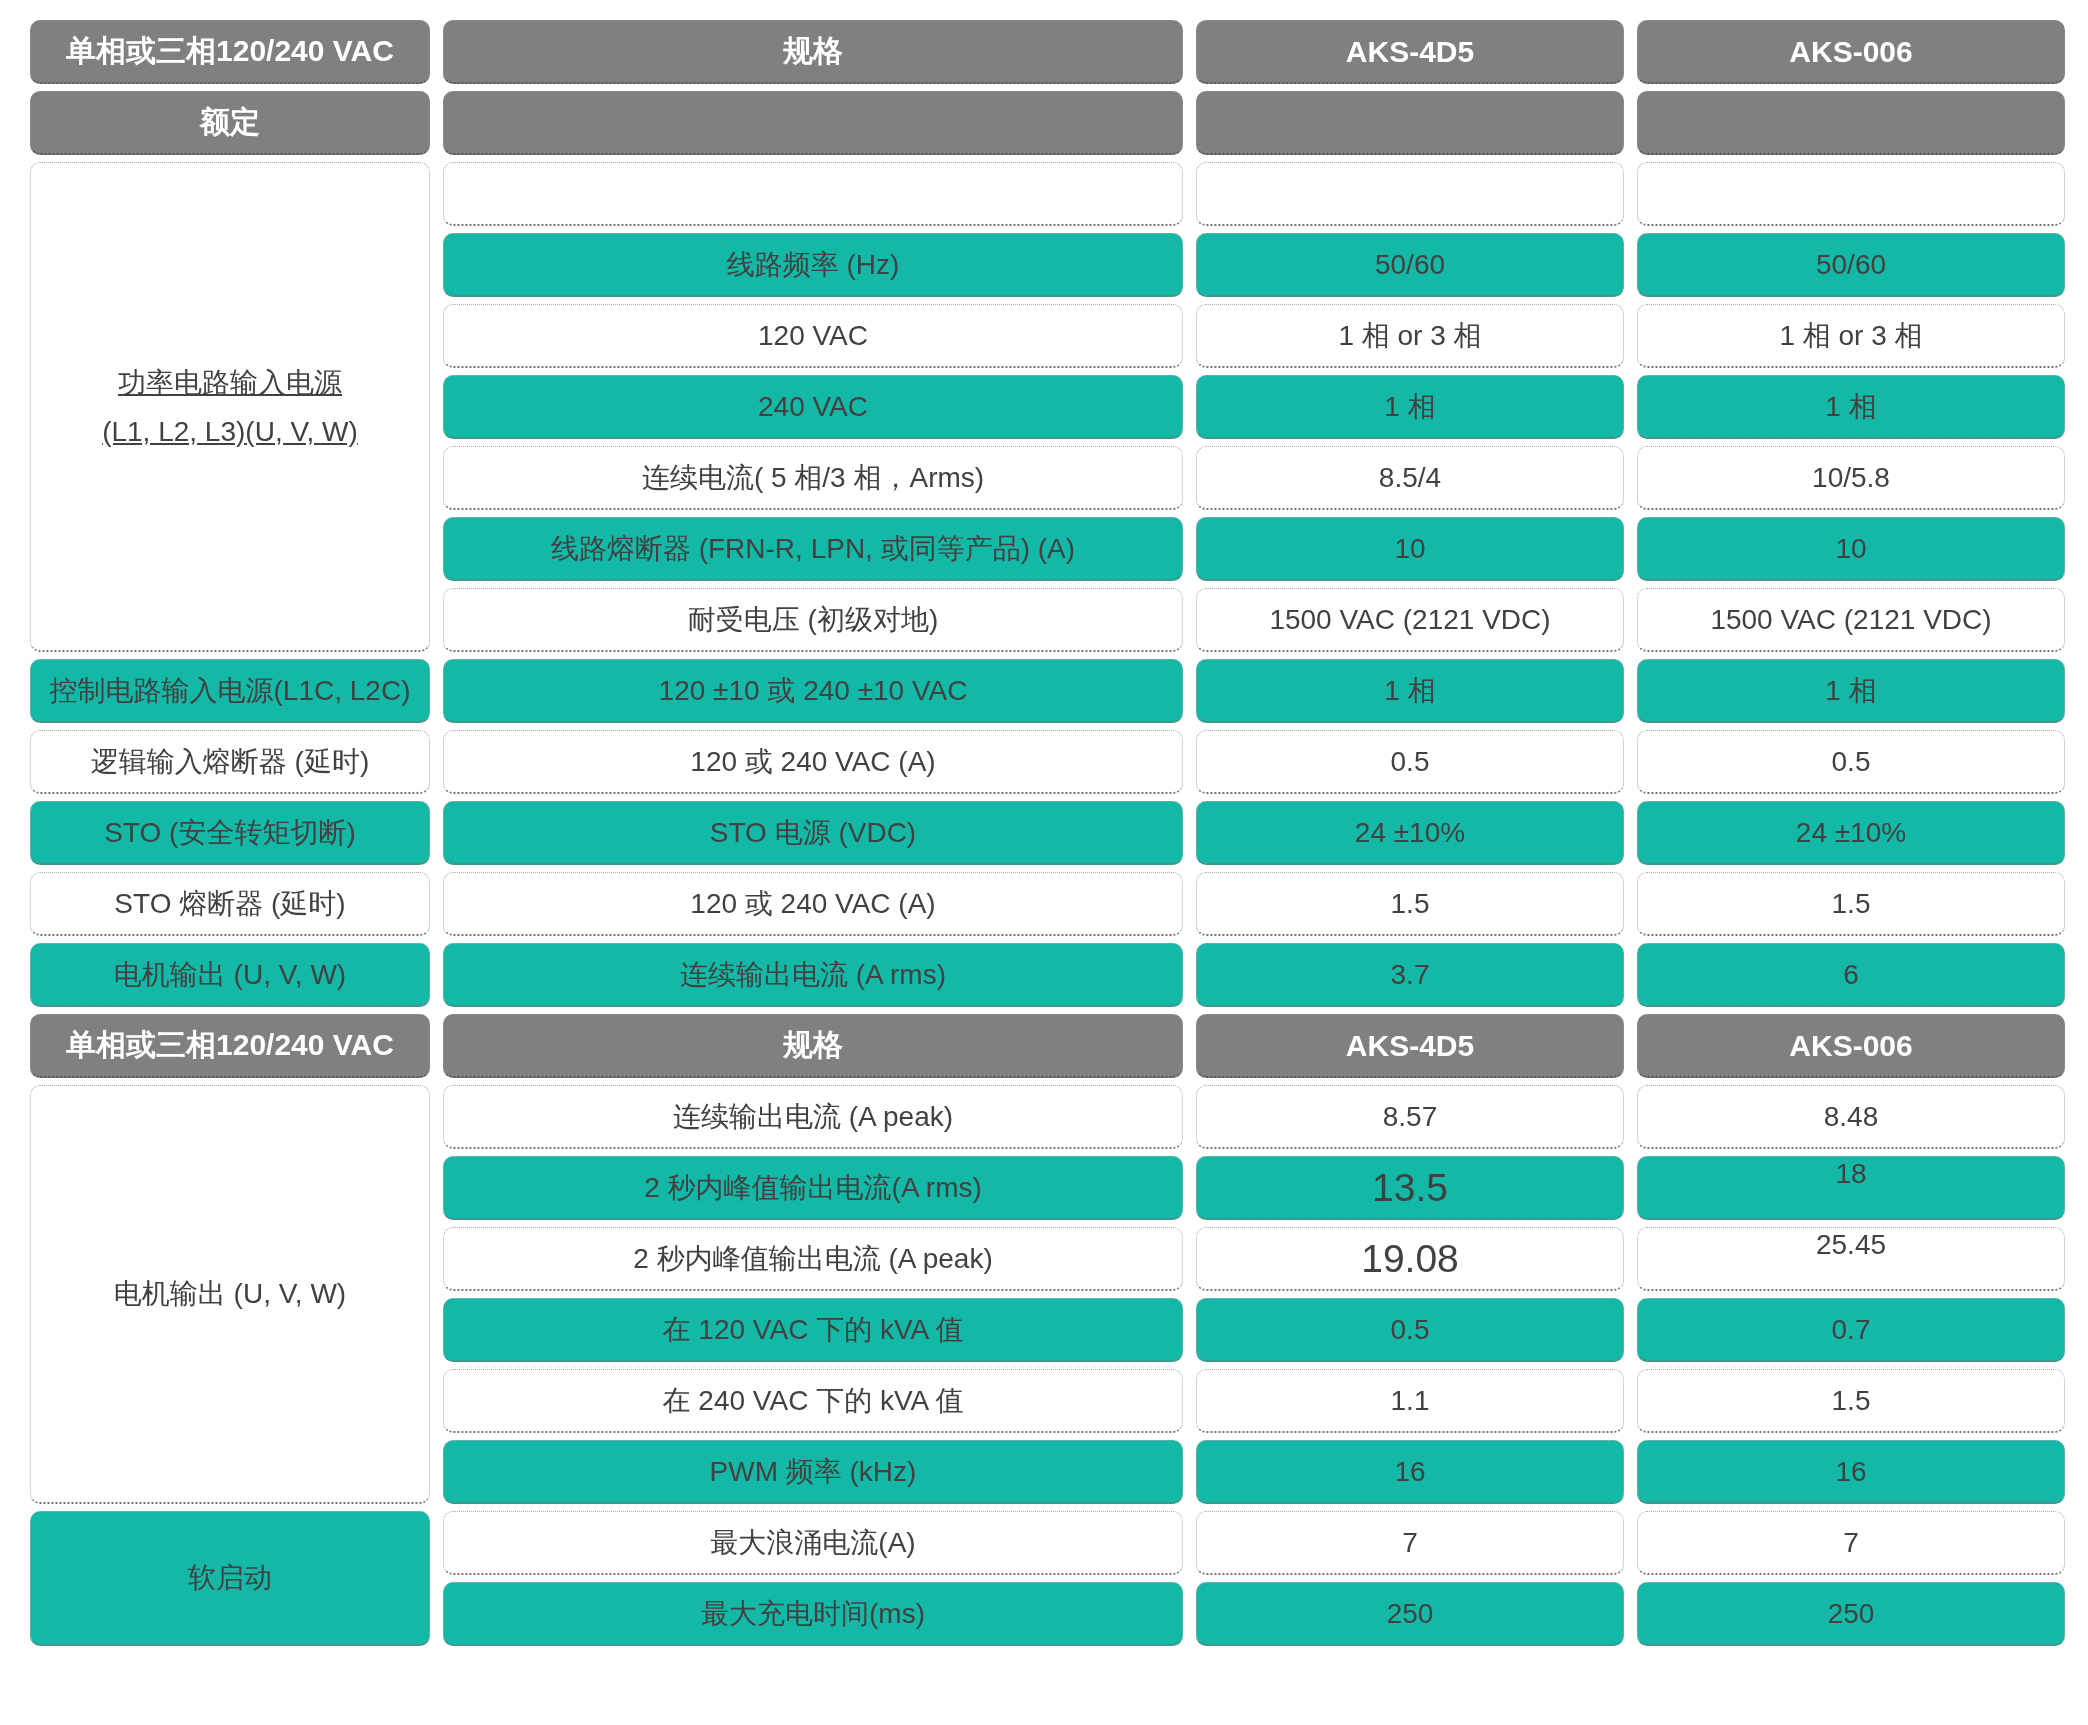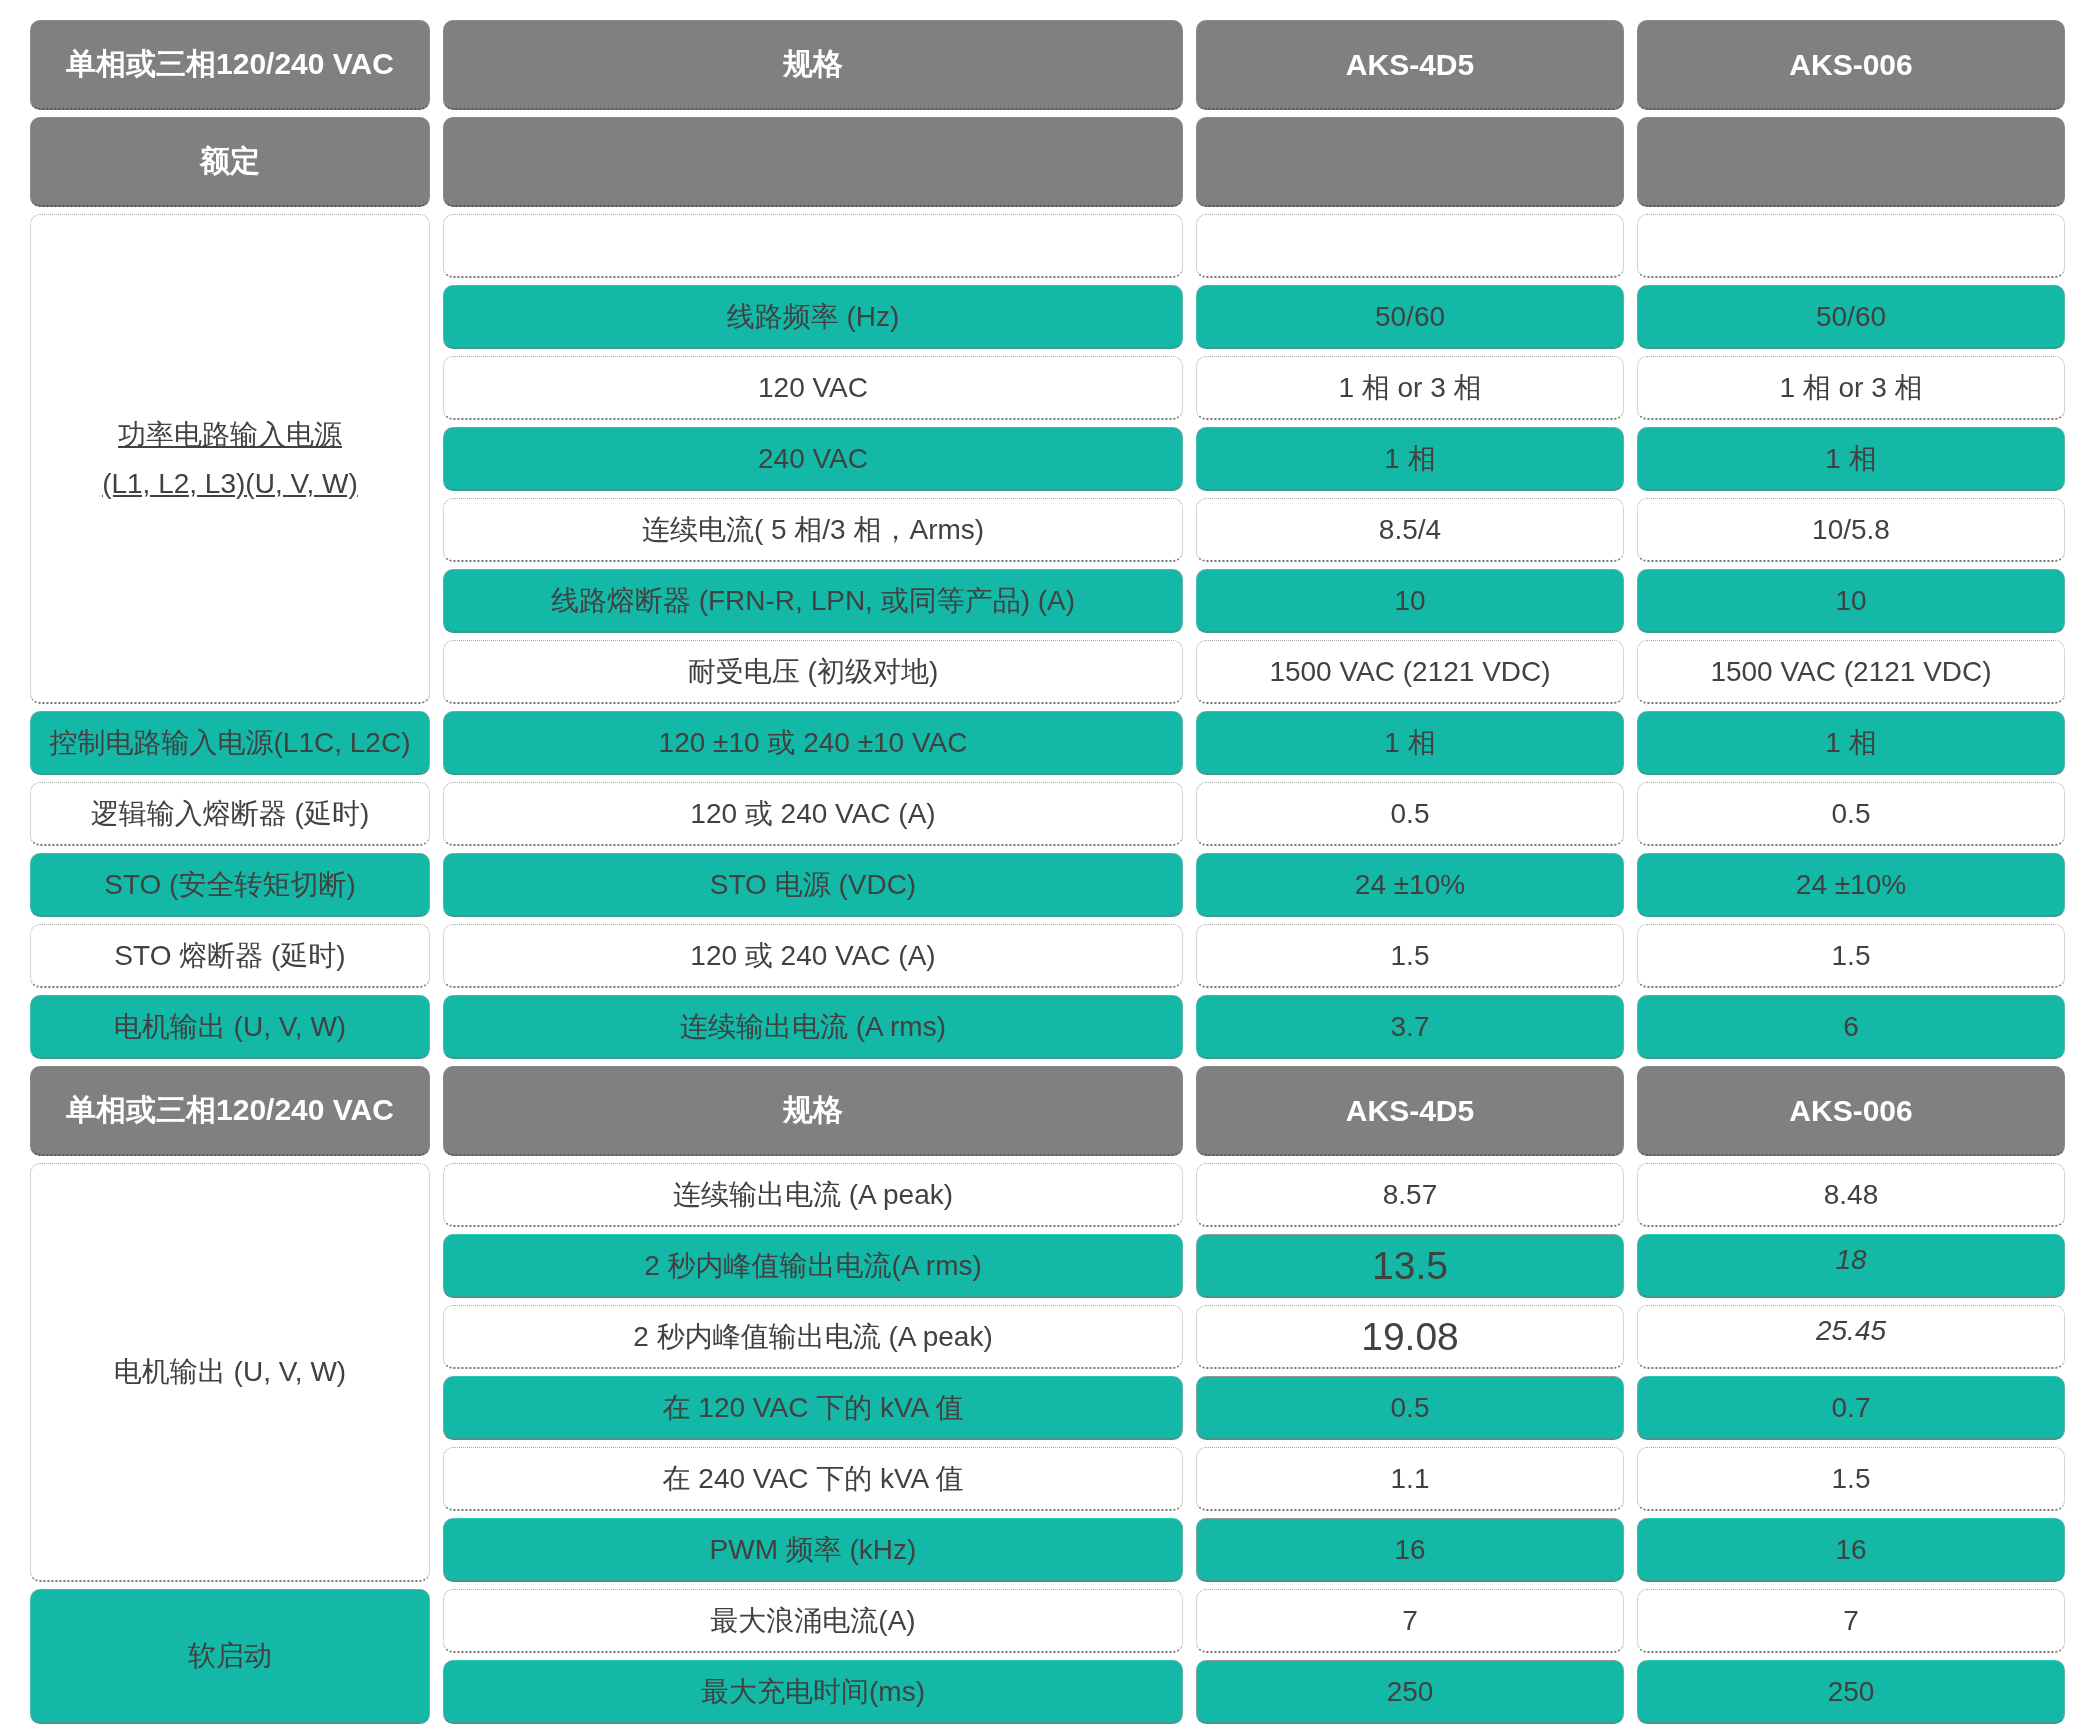--- a/index.html
+++ b/index.html
@@ -27,24 +27,24 @@
   }
   td.hd {
     background:#808082;
     color:#ffffff;
     font-weight:bold;
     font-size:30px;
     border-color:#919191;
     border-bottom:2px dotted #555555;
   }
   td.g { background:#14b8a6; }
-  tr.hh  { height:90px; }
+  tr.hh  { height:64px; }
   tr.rh  { height:64px; }
   .cat-line { line-height:1.75;text-decoration:underline; }
-  .vtop { vertical-align:top; padding-top:9px;font-style:italic; }
+  .vtop { vertical-align:top; padding-top:1px; }
   .big  { font-size:39px; }
 </style>
 </head>
 <body>
 
 <table class="spec">
   <colgroup>
     <col style="width:400px">
       <col style="width:740px">
       <col style="width:428px">

